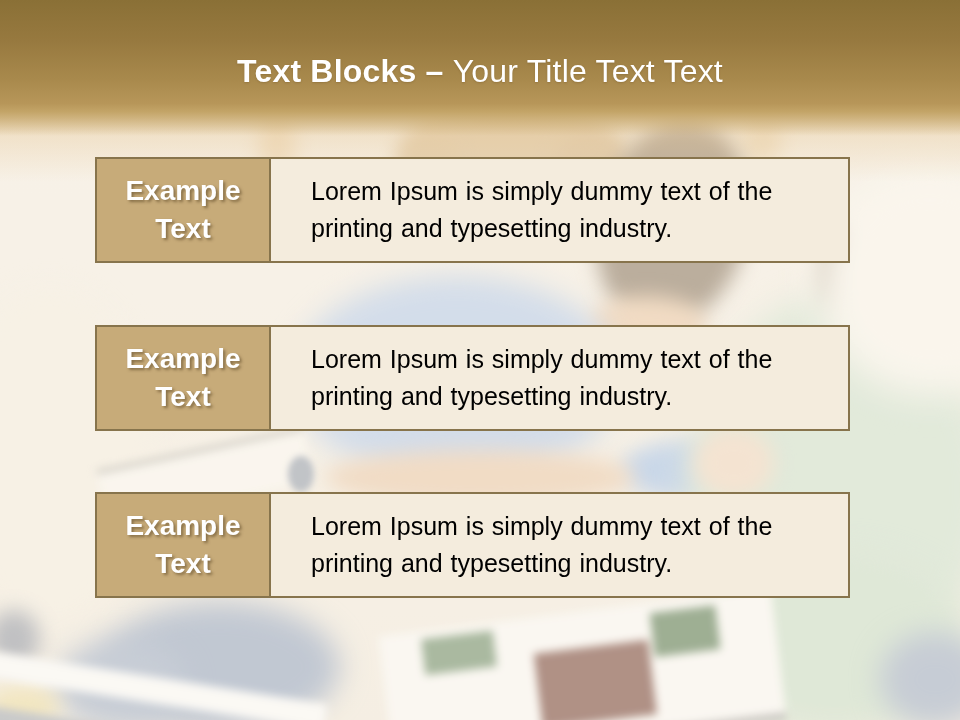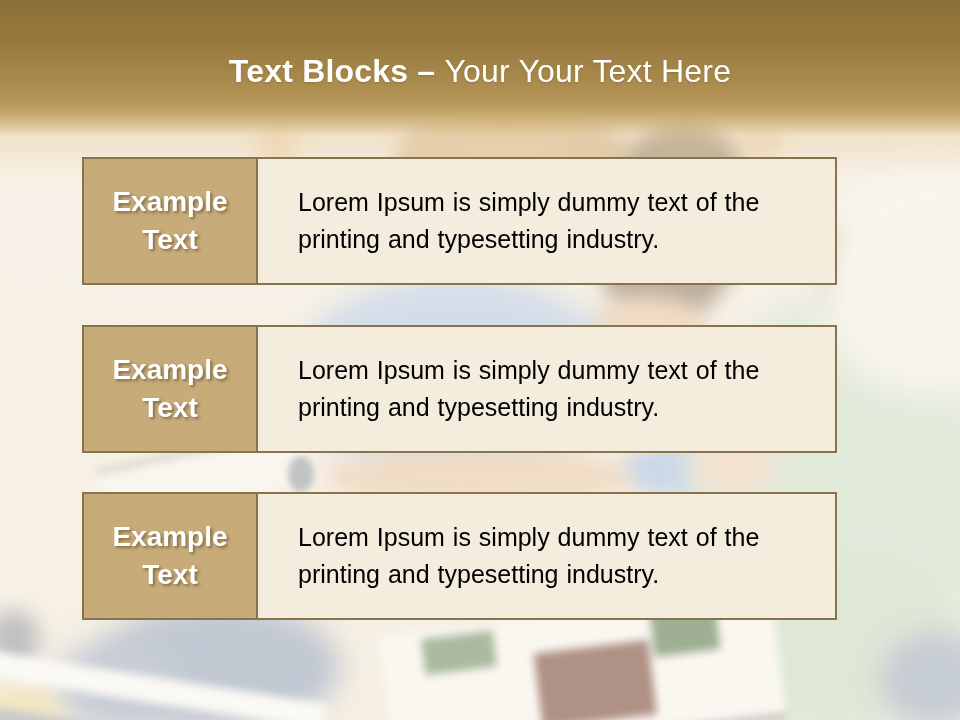--- a/index.html
+++ b/index.html
@@ -24,21 +24,21 @@
   }
   .title{
     position:absolute;left:0;top:52px;width:960px;text-align:center;
     color:#ffffff;font-size:32px;line-height:38px;letter-spacing:.2px;
     text-shadow:0 1px 2px rgba(90,65,25,.25);
   }
   .title .bold{font-weight:700;margin-top:45px;}
 
   
   .block{
-    position:absolute;left:82px;width:755px;height:128px;box-sizing:border-box;
+    position:absolute;left:95px;width:755px;height:106px;box-sizing:border-box;
     border:2.5px solid #87744c;display:flex;
   }
   .block.b1{top:157px;} .block.b2{top:325px;} .block.b3{top:492px;}
   .label-cell{
     width:174px;flex:0 0 174px;box-sizing:border-box;border-right:2.5px solid #87744c;
     background:#c7ab79;display:flex;flex-direction:column;align-items:center;justify-content:center;
     color:#ffffff;font-weight:700;font-size:28px;line-height:38px;
     text-shadow:2px 2px 3px rgba(80,60,30,.55);
   }
   .body-cell{
@@ -95,21 +95,21 @@
     </div>
     <div class="rect" style="left:-30px;top:648px;width:360px;height:26px;background:#fdfdfa;transform:rotate(9deg);transform-origin:left center;"></div>
     <div class="rect" style="left:-12px;top:706px;width:130px;height:32px;background:#a8adb2;transform:rotate(9deg);transform-origin:left center;"></div>
 
     <div class="wash"></div>
     <div class="warm-haze"></div>
   </div>
 
   <div class="band"></div>
   <div class="title">
-    <span class="bold">Text Blocks – </span><span>Your Your Text Here</span>
+    <span class="bold">Text Blocks – </span><span>Your Title Text Text</span>
   </div>
 
   <div class="block b1">
     <div class="label-cell">
       <span>Example</span>
       <span>Text</span>
     </div>
     <div class="body-cell">
       <p>Lorem Ipsum is simply dummy text of the printing and typesetting industry.</p>
     </div>

